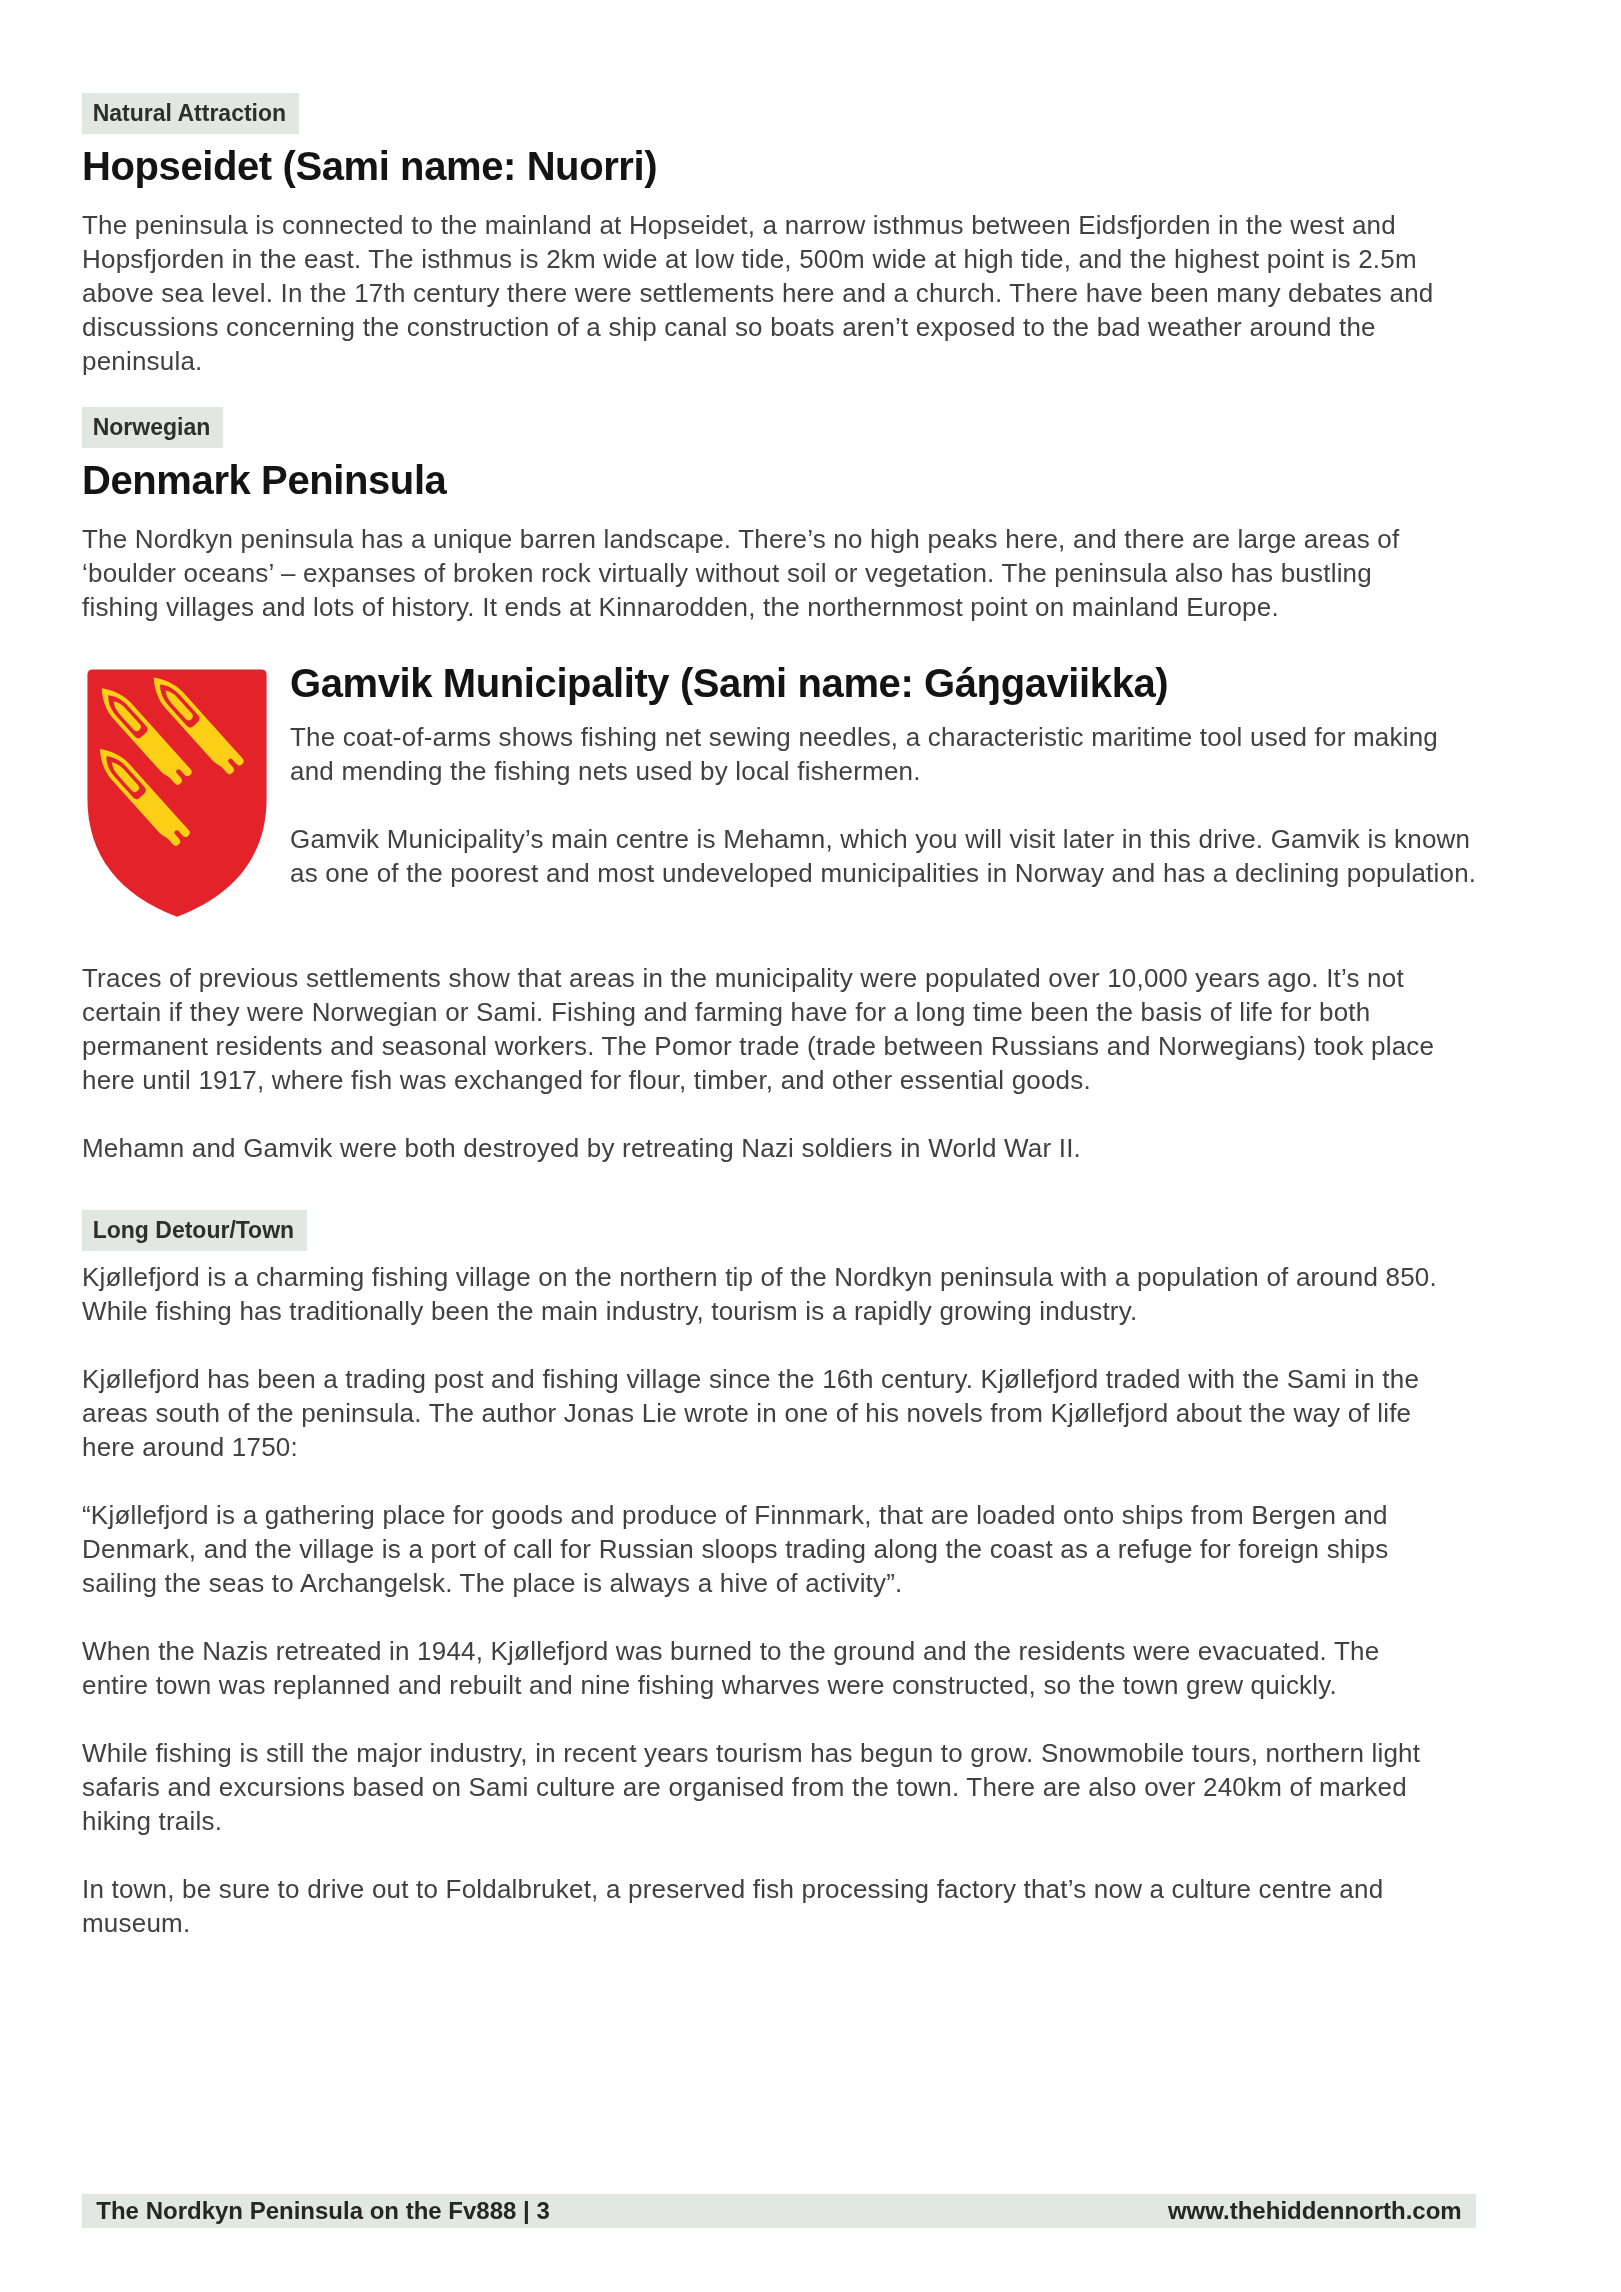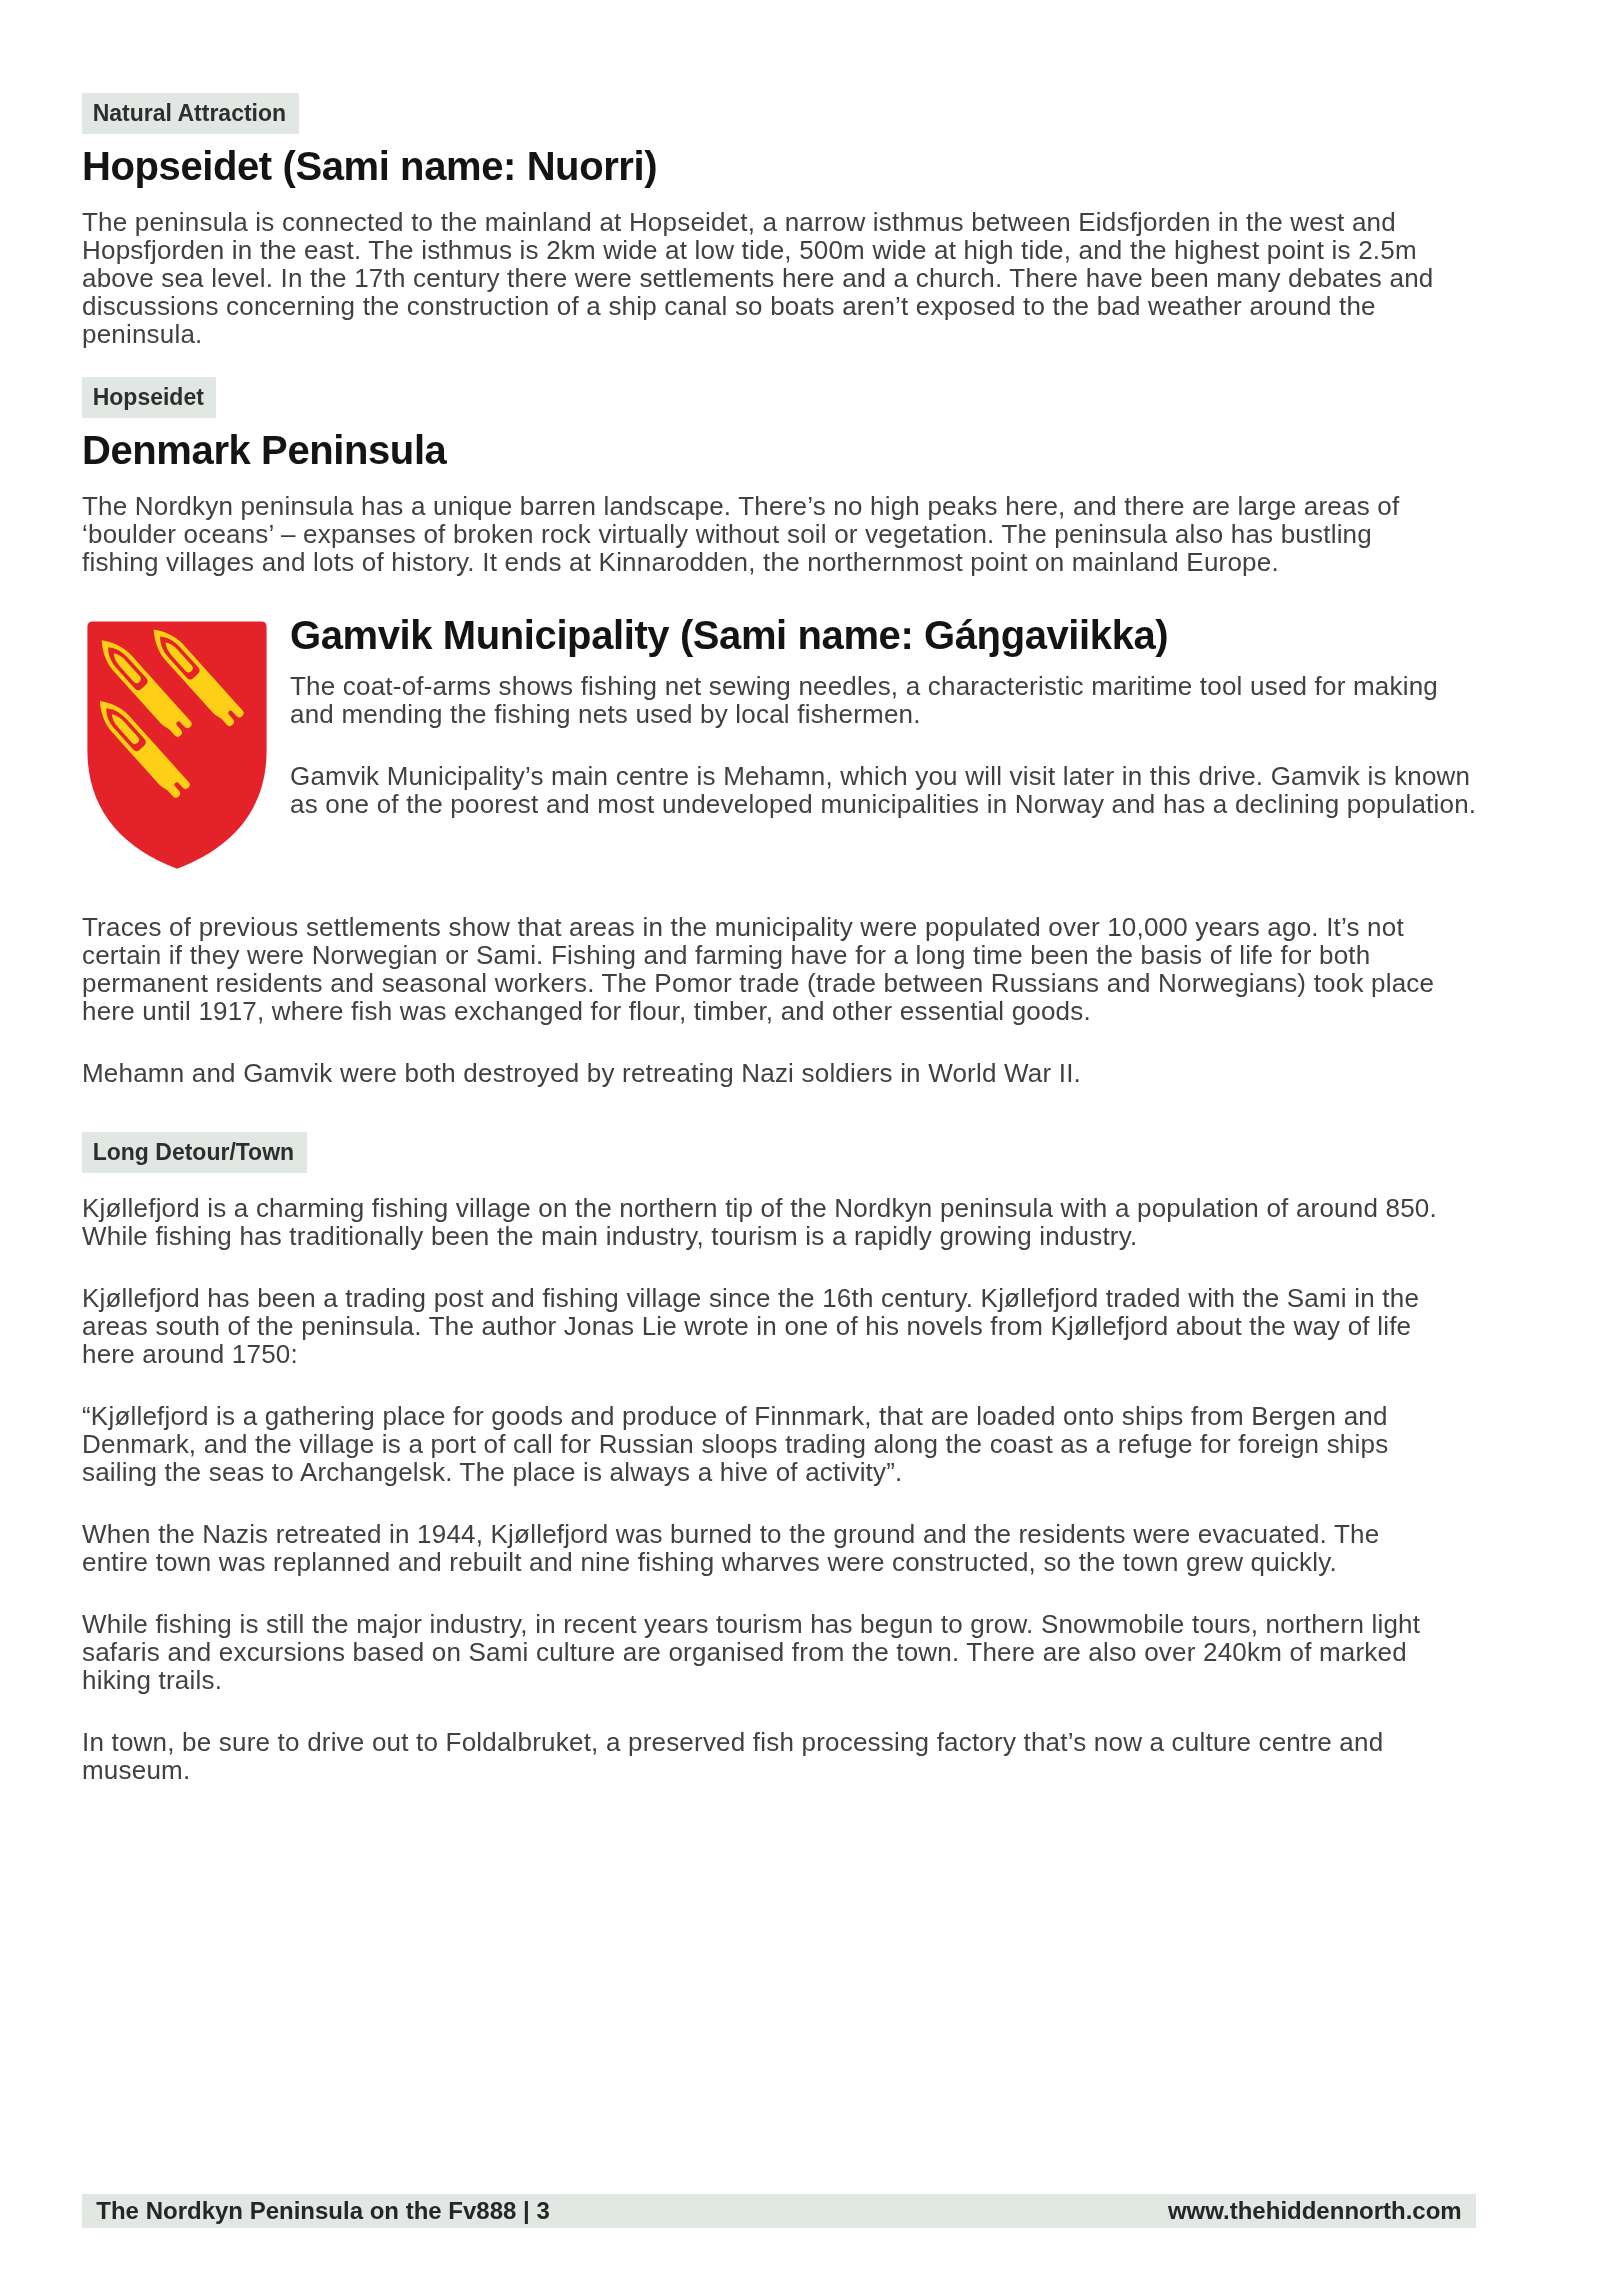--- a/index.html
+++ b/index.html
@@ -21,22 +21,22 @@
     padding:7.2px 12.5px 6.3px 10.7px;
     margin:0 0 9px 0;
   }
   h1{
     font-size:40px;line-height:47px;font-weight:700;
     color:var(--heading_text,#141414);
     letter-spacing:-0.4px;
     margin:0 0 18px 0;
   }
   p{
-    font-size:26px;line-height:28px;letter-spacing:0.2px;
-    margin:12px 0 34px 0;
+    font-size:26px;line-height:34px;letter-spacing:0.2px;
+    margin:0 0 34px 0;
     max-width:1361px;
   }
   .sec{margin:0;}
   .sec-hopseidet p{margin-bottom:29px;}
   .sec-nordkyn p{margin-bottom:36px;}
   .gamvik{display:flex;gap:18px;margin:0 0 39px 0;justify-content:space-between;}
   .coat{width:190px;height:258px;flex:none;margin-top:3.6px;}
   .shield{fill:var(--shield_red,#e42229);}
   .ny{fill:var(--shield_yellow,#fdd017);}
   .nr{fill:var(--shield_red,#e42229);}
@@ -61,21 +61,21 @@
 <div class="page">
   <div class="content">
 
     <div class="sec sec-hopseidet">
       <span class="badge">Natural Attraction</span>
       <h1>Hopseidet (Sami name: Nuorri)</h1>
       <p>The peninsula is connected to the mainland at Hopseidet, a narrow isthmus between Eidsfjorden in the west and Hopsfjorden in the east. The isthmus is 2km wide at low tide, 500m wide at high tide, and the highest point is 2.5m above sea level. In the 17th century there were settlements here and a church. There have been many debates and discussions concerning the construction of a ship canal so boats aren’t exposed to the bad weather around the peninsula.</p>
     </div>
 
     <div class="sec sec-nordkyn">
-      <span class="badge">Hopseidet</span>
+      <span class="badge">Norwegian</span>
       <h1>Denmark Peninsula</h1>
       <p>The Nordkyn peninsula has a unique barren landscape. There’s no high peaks here, and there are large areas of ‘boulder oceans’ – expanses of broken rock virtually without soil or vegetation. The peninsula also has bustling fishing villages and lots of history. It ends at Kinnarodden, the northernmost point on mainland Europe.</p>
     </div>
 
     <div class="sec sec-gamvik">
       <div class="gamvik">
         <svg class="coat" viewBox="0 0 212 288" aria-hidden="true">
           <defs>
             <g id="needle">
               <path class="ny" d="M0 0 C-11 13 -20 32 -20 52 L-20 170 C-20 180 -16 186 -16 190 L-16 202 Q-16 209 -9 209 Q-2 209 -2 202 L-2 192 Q-2 188 2 188 Q6 188 6 192 L6 202 Q6 209 13 209 Q20 209 20 202 L20 190 C20 186 20 180 20 170 L20 52 C20 32 11 13 0 0 Z"></path>

